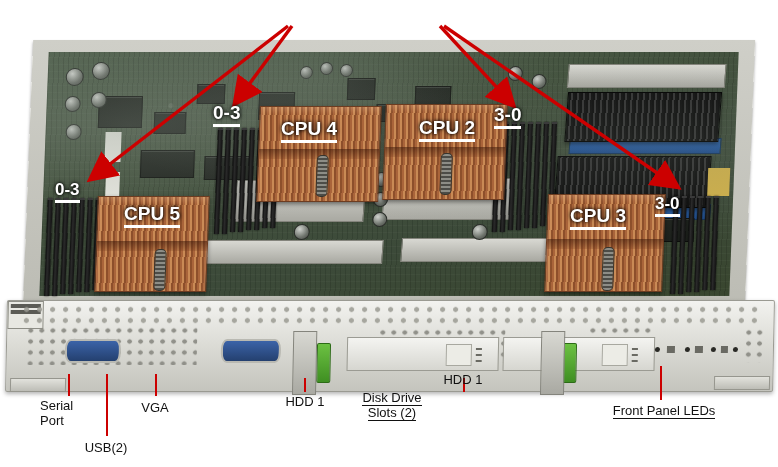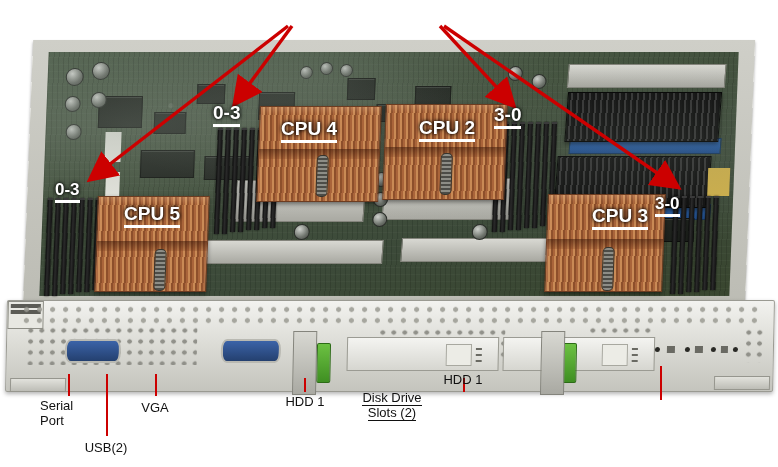--- a/index.html
+++ b/index.html
@@ -285,21 +285,21 @@
 
   <div class="wlabel" style="left:124px;top:203px;">
     <i>CPU 5</i></div>
 
   <div class="wlabel" style="left:281px;top:118px;">
     <i>CPU 4</i></div>
 
   <div class="wlabel" style="left:391px;top:117px;padding-left:28px;">
     <i>CPU 2</i></div>
 
-  <div class="wlabel" style="left:570px;top:205px;padding-left:22px;">
+  <div class="wlabel" style="left:570px;top:205px;">
     <i>CPU 3</i></div>
 
   <div class="bezel">
     <div class="vent" style="left:18px;top:24px;width:172px;height:40px;"></div>
     <div class="vent" style="left:370px;top:26px;width:128px;height:36px;"></div>
     <div class="vent" style="left:580px;top:24px;width:66px;height:40px;"></div>
     <div class="vent" style="left:736px;top:26px;width:22px;height:36px;"></div>
 
     <div class="port db9" style="left:58px;top:38px;width:52px;height:20px;"></div>
 
@@ -363,14 +363,17 @@
 
   <div class="blabel" style="left:276px;top:394px;width:58px;">HDD 1</div>
 
   <div class="blabel" style="left:349px;top:390px;width:86px;">
     <div><u>Disk Drive</u></div>
     <div><u>Slots (2)</u></div>
   </div>
 
   <div class="blabel" style="left:434px;top:372px;width:58px;">HDD 1</div>
 
+  <div class="blabel" style="left:604px;top:403px;width:120px;">
+    <u>Front Panel LEDs</u>
+  </div>
 
 </div>
 
 </body></html>

